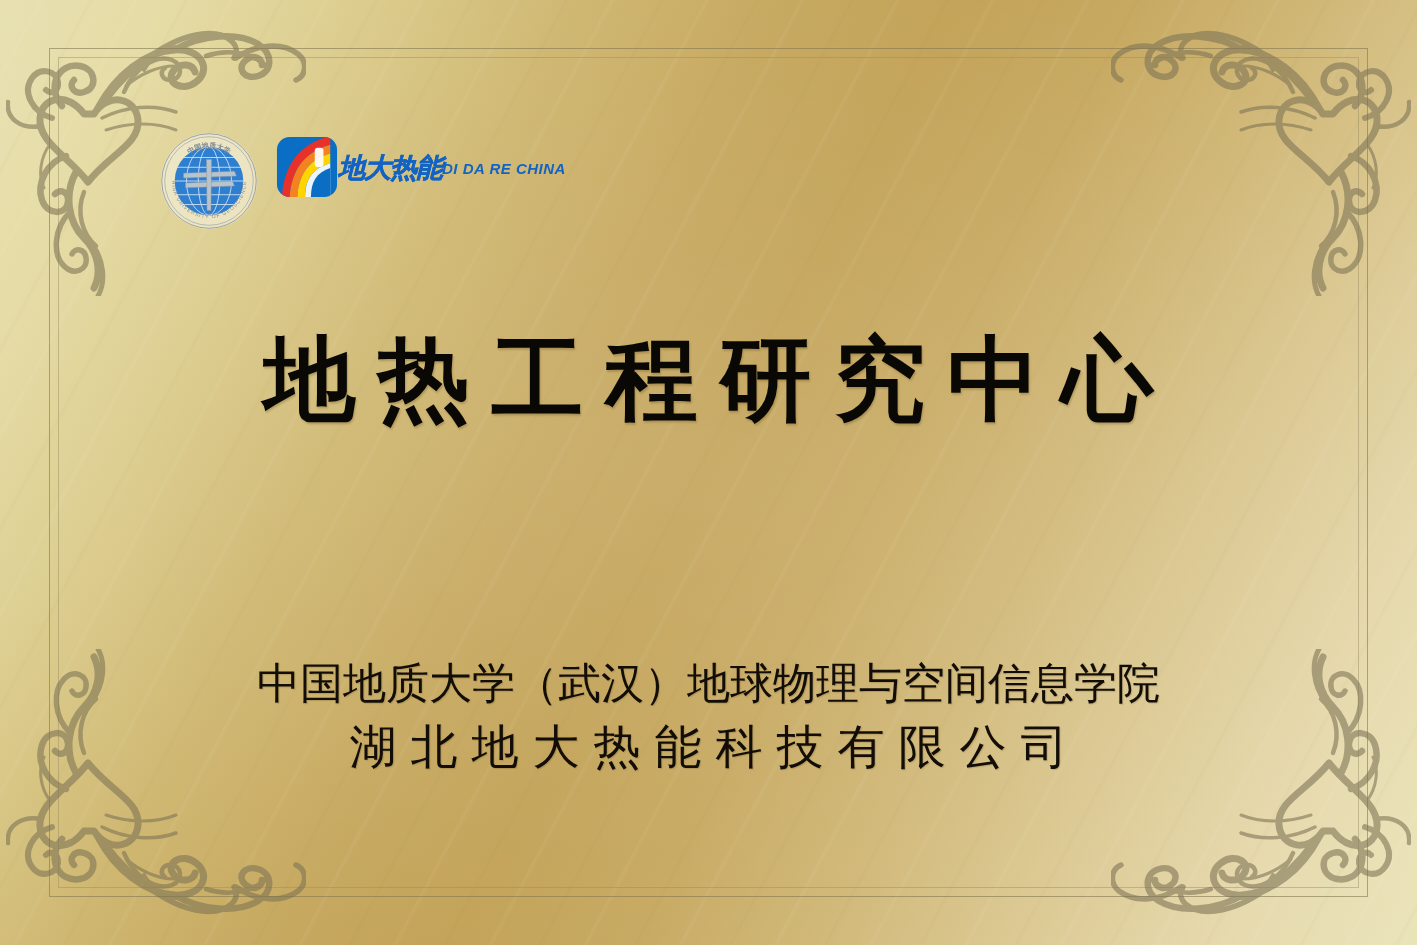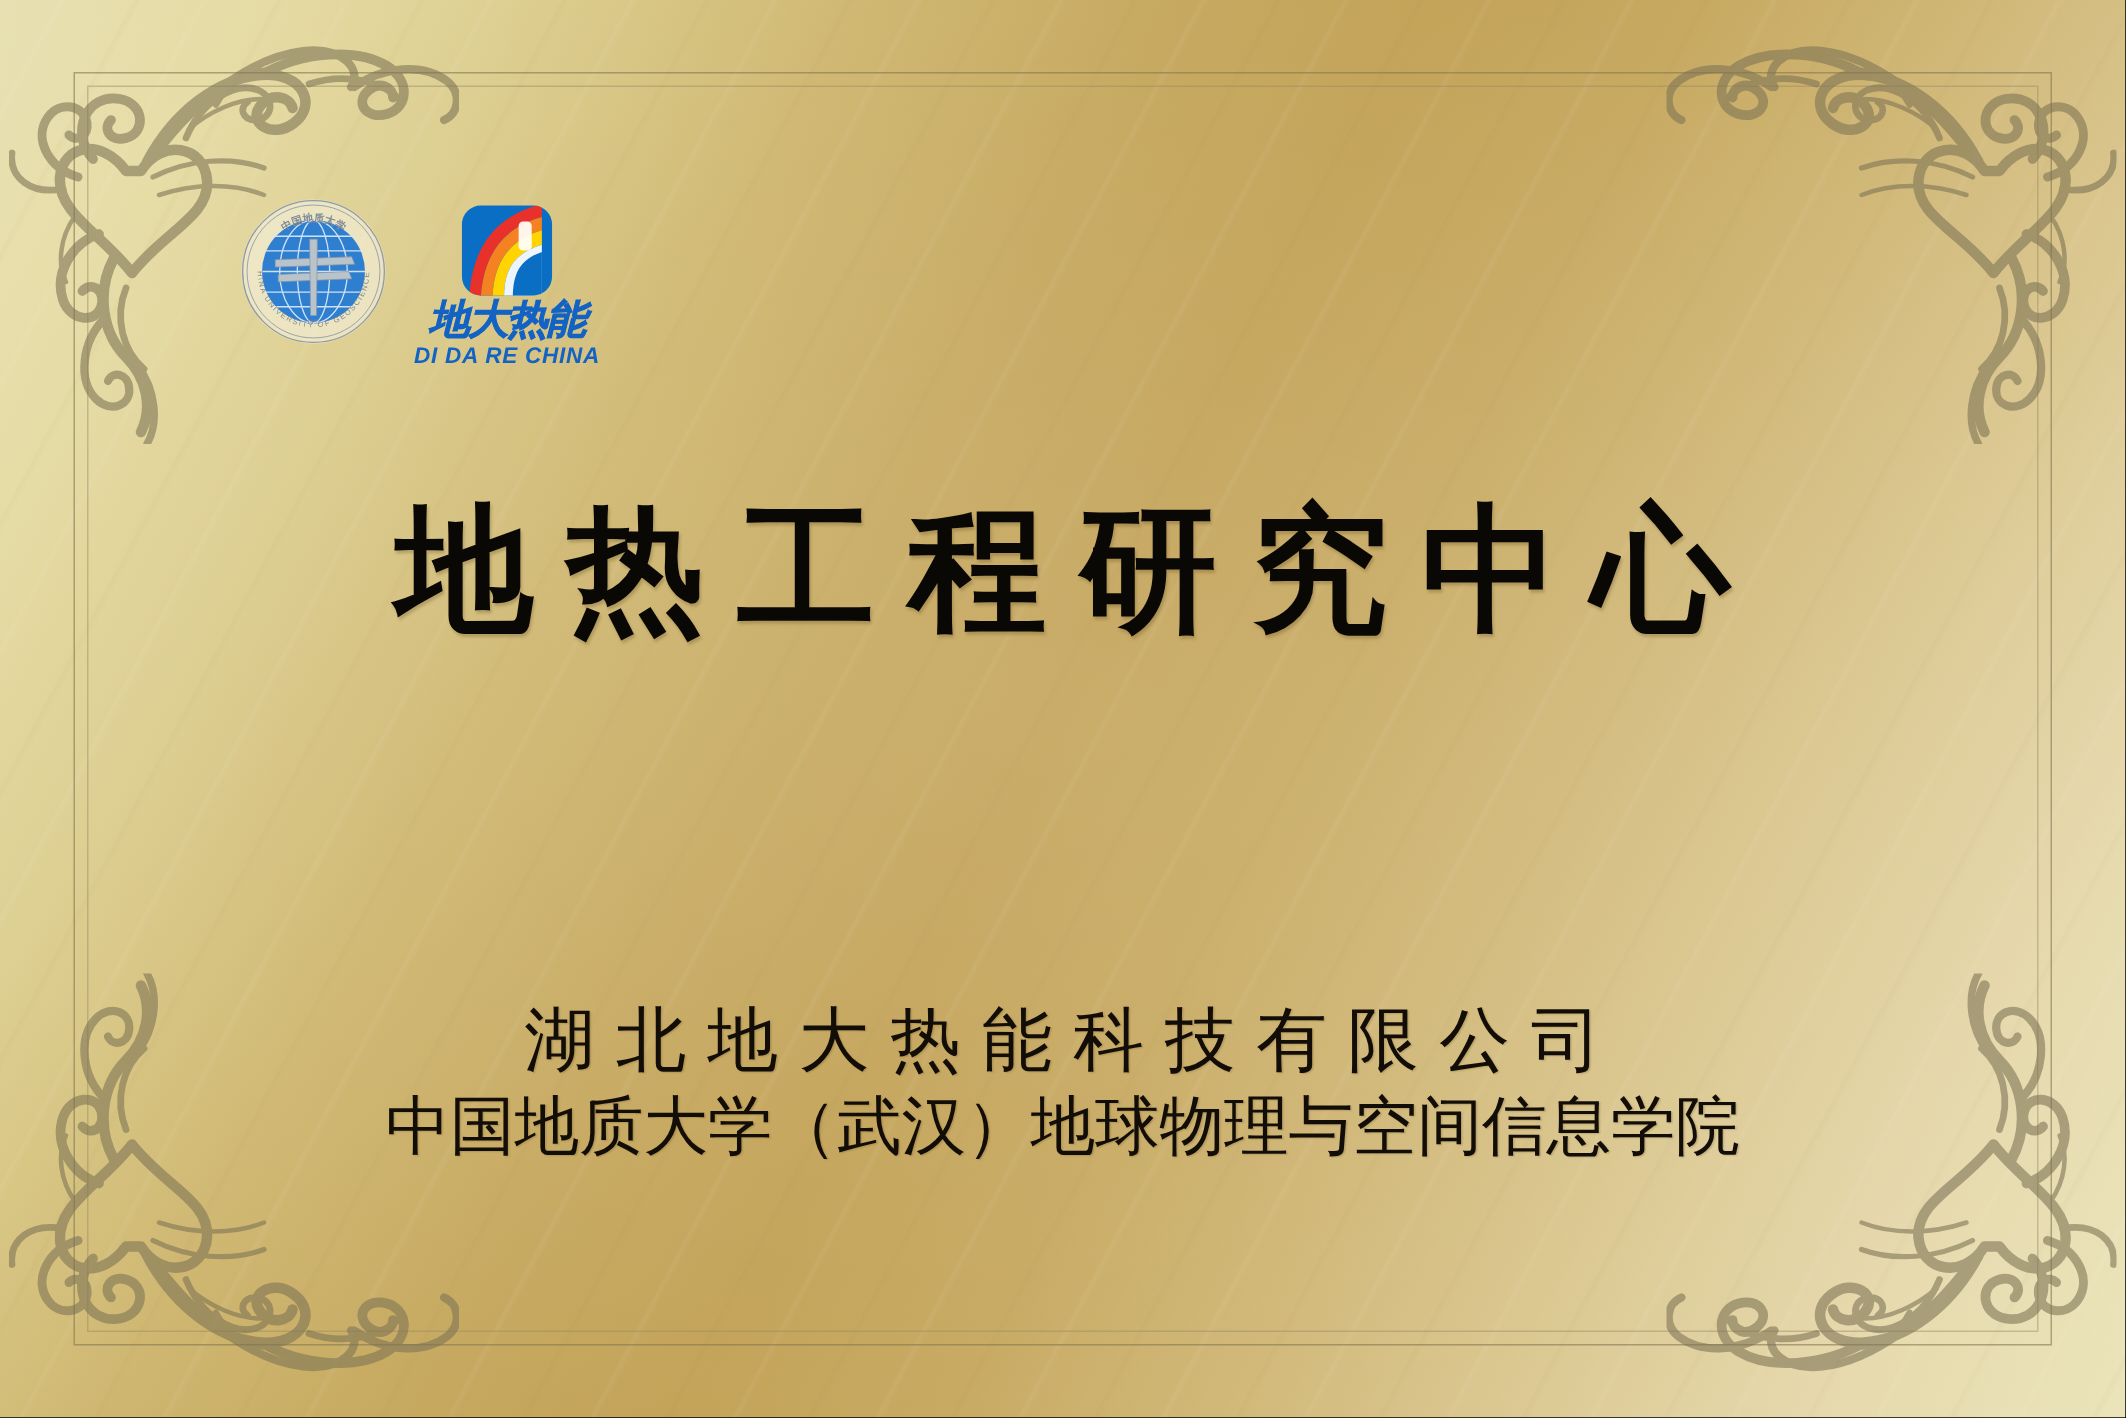--- a/index.html
+++ b/index.html
@@ -64,21 +64,21 @@
   .c-br{right:6px;bottom:-4px;transform:scale(-1,-1);}
   .corner svg{display:block;width:100%;height:100%;
               filter:blur(0.5px);}
 
   
   #logo-row{
     position:absolute;left:160px;top:132px;
     display:flex;align-items:flex-start;gap:18px;
   }
   #cug-emblem{width:98px;height:98px;display:block;}
-  #ddrn{display:flex;flex-direction:column;align-items:center;margin-top:4px;}
+  #ddrn{display:flex;flex-direction:row;align-items:center;margin-top:4px;}
   #ddrn-mark{width:62px;height:62px;display:block;}
   #ddrn-cn{
     font-family:"Liberation Sans","DejaVu Sans",sans-serif;
     font-weight:bold;font-style:italic;
     font-size:27px;line-height:1;
     color:#1263c4;letter-spacing:-1px;
     margin-top:2px;
     -webkit-text-stroke:0.5px #1263c4;
     white-space:nowrap;
   }
@@ -344,17 +344,17 @@
         </g>
       </svg>
       <div id="ddrn-cn">地大热能</div>
       <div id="ddrn-en">DI DA RE CHINA</div>
     </div>
   </div>
 
   <div id="title">地热工程研究中心</div>
 
   <div id="sub">
+    <div id="sub-1">中国地质大学（武汉）地球物理与空间信息学院</div>
     <div id="sub-2">湖北地大热能科技有限公司</div>
-    <div id="sub-1">中国地质大学（武汉）地球物理与空间信息学院</div>
   </div>
 
 </div>
 
 </body></html>

